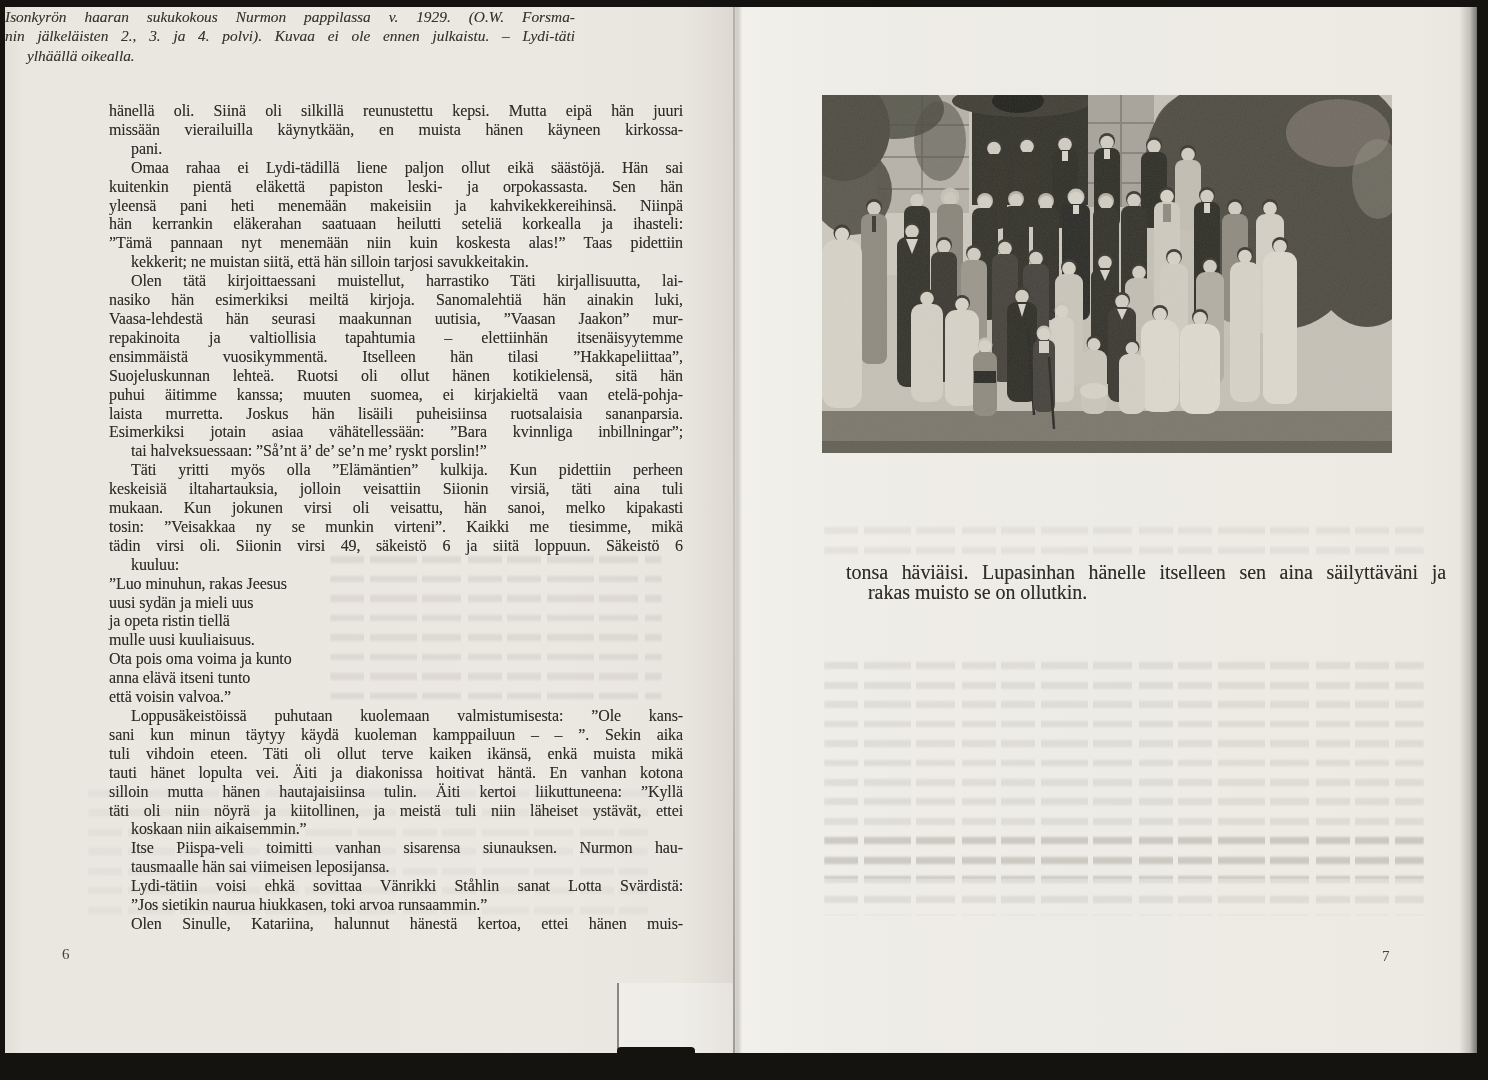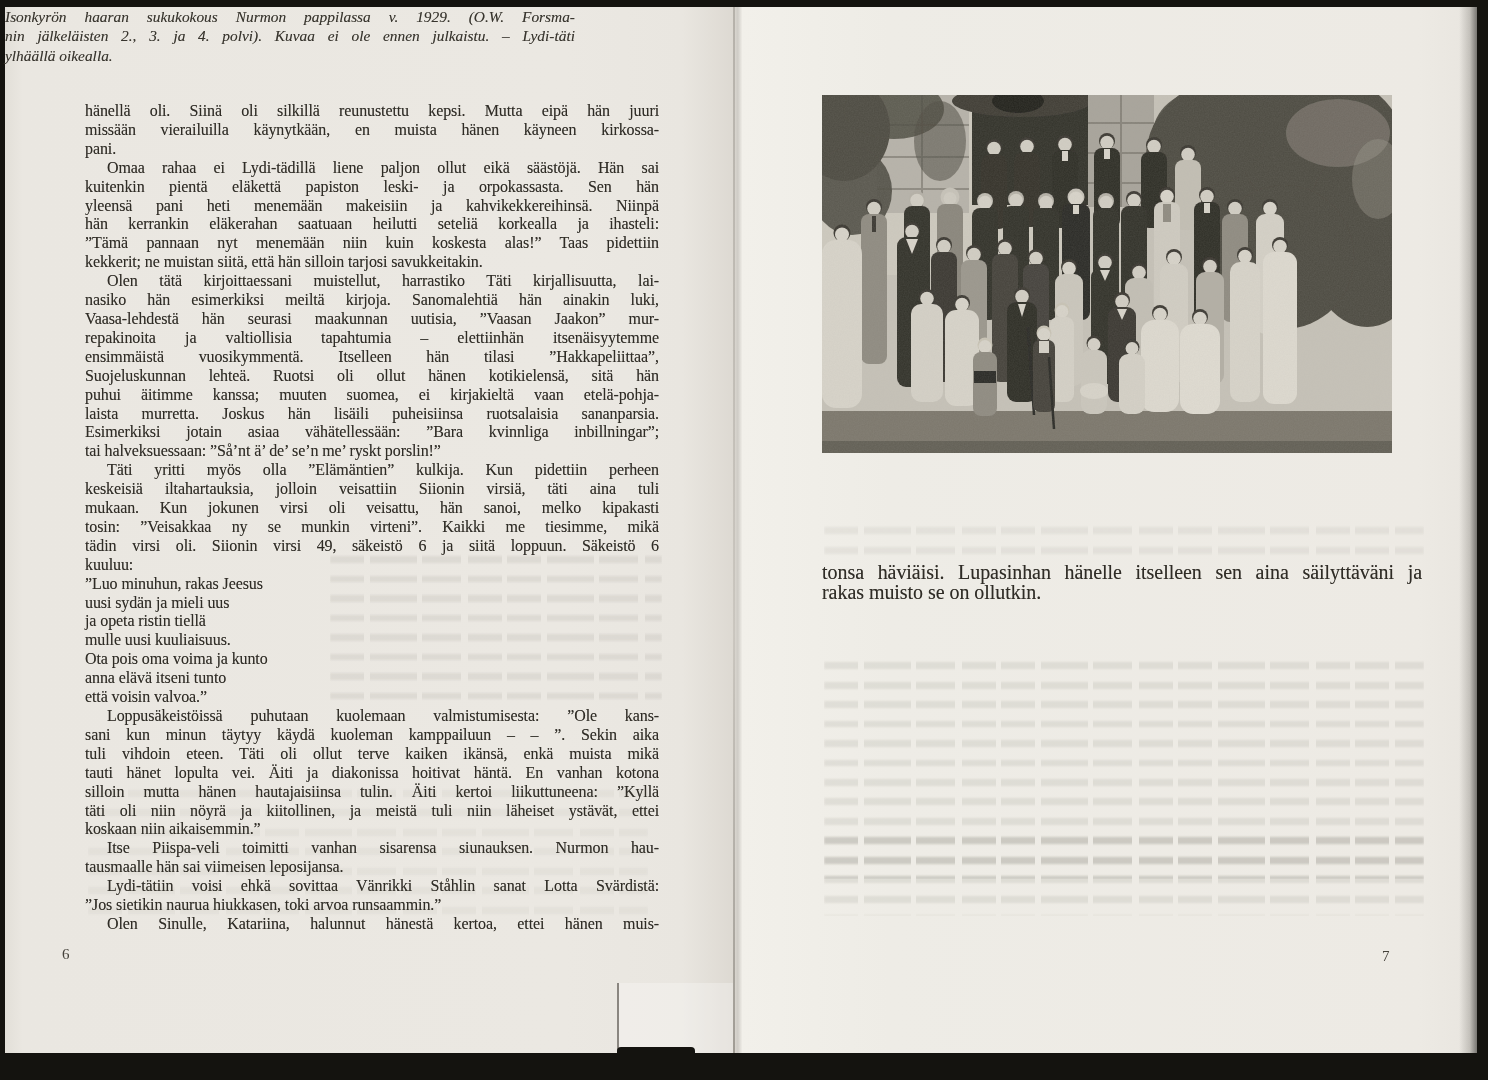--- a/index.html
+++ b/index.html
@@ -36,27 +36,27 @@
   .underpage-glow {
     position: absolute; left: 614px; top: 976px; width: 114px; height: 70px;
     background: rgba(255,255,255,.28);
   }
   .band-bump {
     position: absolute; left: 612px; top: 1040px; width: 78px; height: 6px;
     background: #14130f; border-radius: 4px 4px 0 0;
   }
 
   
-  .textblock { position: absolute; color: #2f2c26; }
+  .textblock { position: absolute; color: #2f2c26; margin-left: 24px; }
   .left-text  { left: 80px;  top: 95px;  width: 574px; font-size: 16px; line-height: 18.9px; letter-spacing: -0.1px; }
   .right-text { left: 817px; top: 556px; width: 600px; font-size: 20px; line-height: 19.5px; letter-spacing: -0.05px; }
   .caption    { left: 817px; top: 459px; width: 570px; font-size: 15.4px; line-height: 19.4px;
                 font-style: italic; color: #38352e; }
   .tline { text-align: justify; text-align-last: justify; white-space: normal; }
-  .tline.lastline { text-align-last: left; }
+  .tline.lastline { text-align-last: left; padding-left: 22px; }
   .tline.poemline { text-align: left; text-align-last: left; }
   .tline.indent { text-indent: 22px; }
   .block.spaced { margin-top: 19.5px; }
   .textblock, .caption { text-shadow: 0 0 0.4px rgba(47,44,38,.4); }
 
   .pagenum { position: absolute; font-size: 15px; color: #44413a; }
   .pn-left  { left: 57px;   top: 939px; }
   .pn-right { left: 1377px; top: 941px; }
 
   

